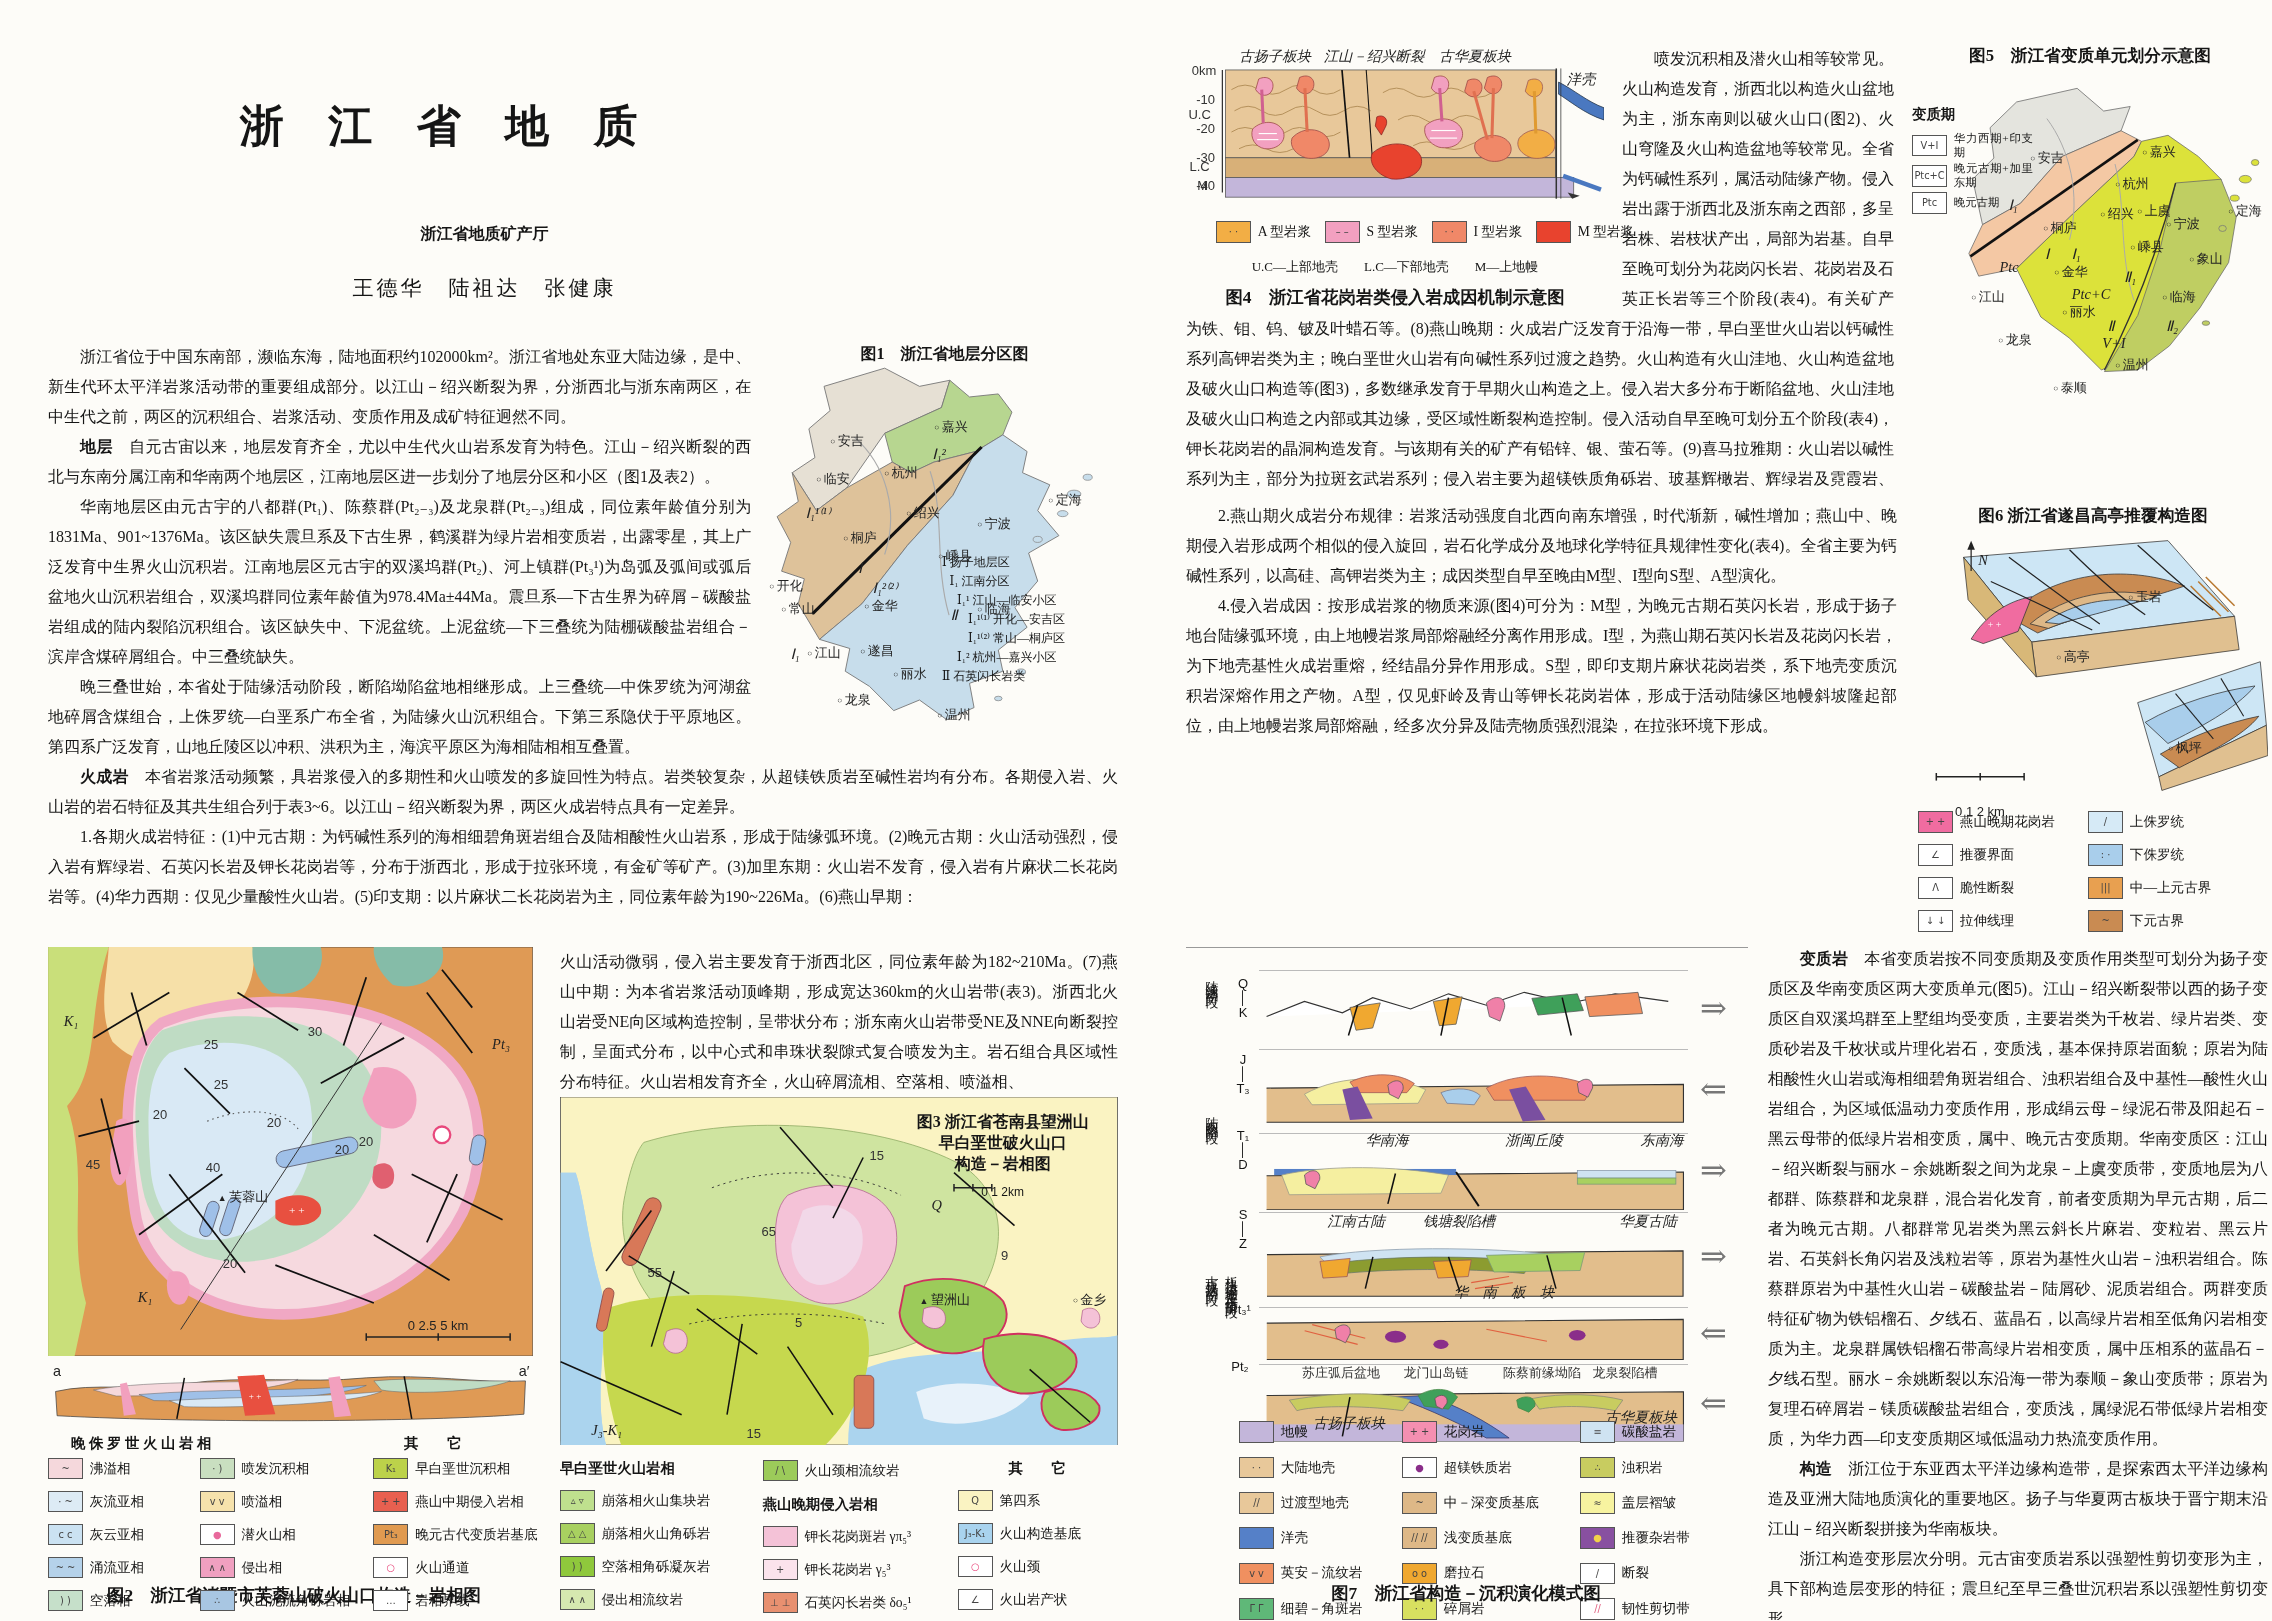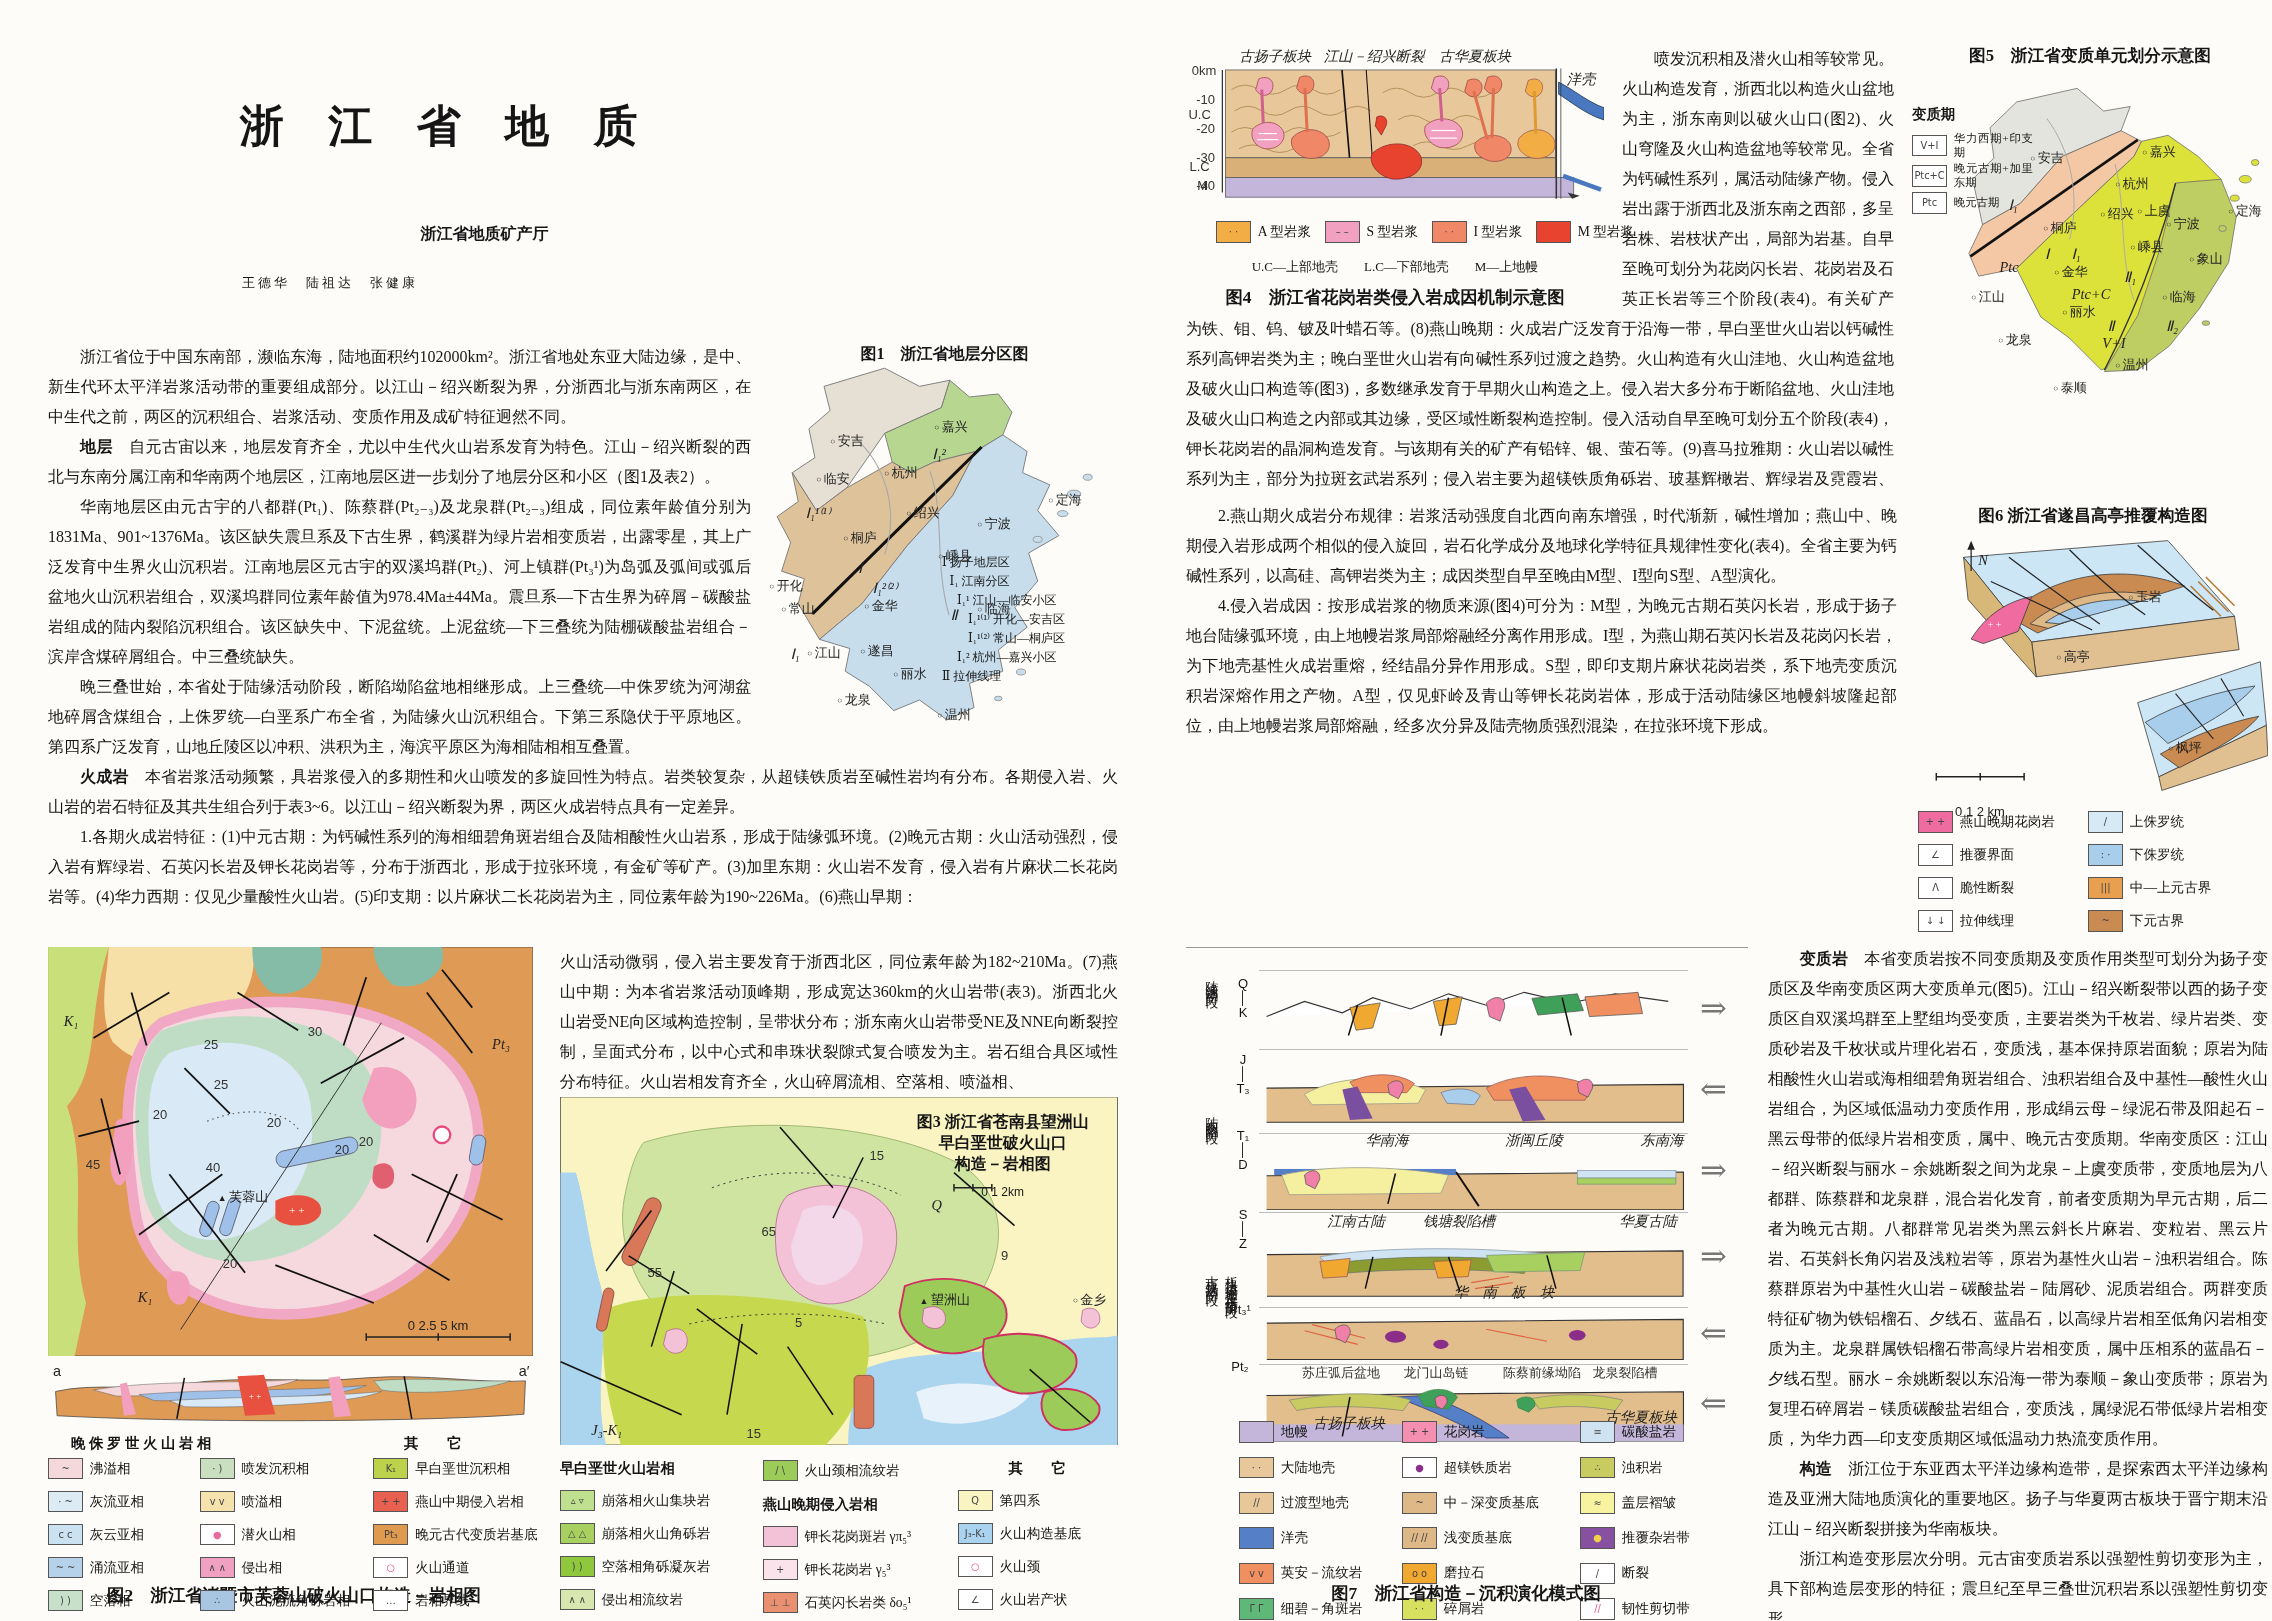--- a/index.html
+++ b/index.html
@@ -3,21 +3,21 @@
 <meta charset="utf-8">
 <style>
   html,body{margin:0;padding:0;background:#888;}
   #root{position:relative;width:2273px;height:1621px;background:#fdfcf8;overflow:hidden;
         font-family:"Liberation Serif","DejaVu Serif",serif;color:#151515;}
   .abs{position:absolute;}
   .rel{position:relative;}
   
   #page-title{left:129px;top:97px;width:636px;text-align:center;font-size:44px;font-weight:bold;letter-spacing:16.7px;}
   #page-subtitle{left:242px;top:224px;width:485px;text-align:center;font-size:16px;font-weight:bold;}
-  #page-authors{left:242px;top:274px;width:485px;font-size:13px;letter-spacing:3px;}
+  #page-authors{left:242px;top:274px;width:485px;text-align:center;font-size:21px;letter-spacing:3px;}
   
   .flow{font-size:16px;line-height:30px;text-align:justify;}
   p.para{margin:0;text-indent:2em;}
   b.lead{font-weight:bold;}
   #lp-text{left:48px;top:342px;width:1070px;height:603px;overflow:hidden;}
   #lp-bottom{left:48px;top:947px;width:1070px;height:667px;overflow:hidden;}
   #rp-top{left:1186px;top:44px;width:1082px;height:451px;overflow:hidden;}
   #rp-mid{left:1186px;top:501px;width:1082px;height:439px;overflow:hidden;}
   #rp-bot{left:1186px;top:944px;width:1082px;height:676px;overflow:hidden;}
   .bfc{overflow:hidden;}
@@ -86,21 +86,21 @@
           <ellipse cx="300" cy="440" rx="5" ry="3" fill="#C7DDEB" stroke="#888"></ellipse>
         </svg>
         <div id="fig1-pins"></div>
         <div id="fig1-legend" class="abs" style="left:171px;top:188px;width:174px;">
             <div class="lg-line">Ⅰ 扬子地层区</div>
             <div class="lg-line" style="padding-left: 7.6px;">Ⅰ₁ 江南分区</div>
             <div class="lg-line" style="padding-left: 15px;">Ⅰ₁¹ 江山—临安小区</div>
             <div class="lg-line" style="padding-left: 26px;">Ⅰ₁¹⁽¹⁾ 开化—安吉区</div>
             <div class="lg-line" style="padding-left: 26px;">Ⅰ₁¹⁽²⁾ 常山—桐庐区</div>
             <div class="lg-line" style="padding-left: 15px;">Ⅰ₁² 杭州—嘉兴小区</div>
-            <div class="lg-line">Ⅱ 拉伸线理</div>
+            <div class="lg-line">Ⅱ 石英闪长岩类</div>
           </div>
       <span class="pin city" style="left: 76px; top: 76px;">安吉</span>
           <span class="pin city" style="left: 62px; top: 114px;">临安</span>
           <span class="pin city" style="left: 130px; top: 108px;">杭州</span>
           <span class="pin city" style="left: 180px; top: 62px;">嘉兴</span>
           <span class="pin city" style="left: 152px; top: 148px;">绍兴</span>
           <span class="pin city" style="left: 223px; top: 159px;">宁波</span>
           <span class="pin city" style="left: 294px; top: 135px;">定海</span>
           <span class="pin city" style="left: 184px; top: 191px;">嵊县</span>
           <span class="pin city" style="left: 89px; top: 173px;">桐庐</span>

